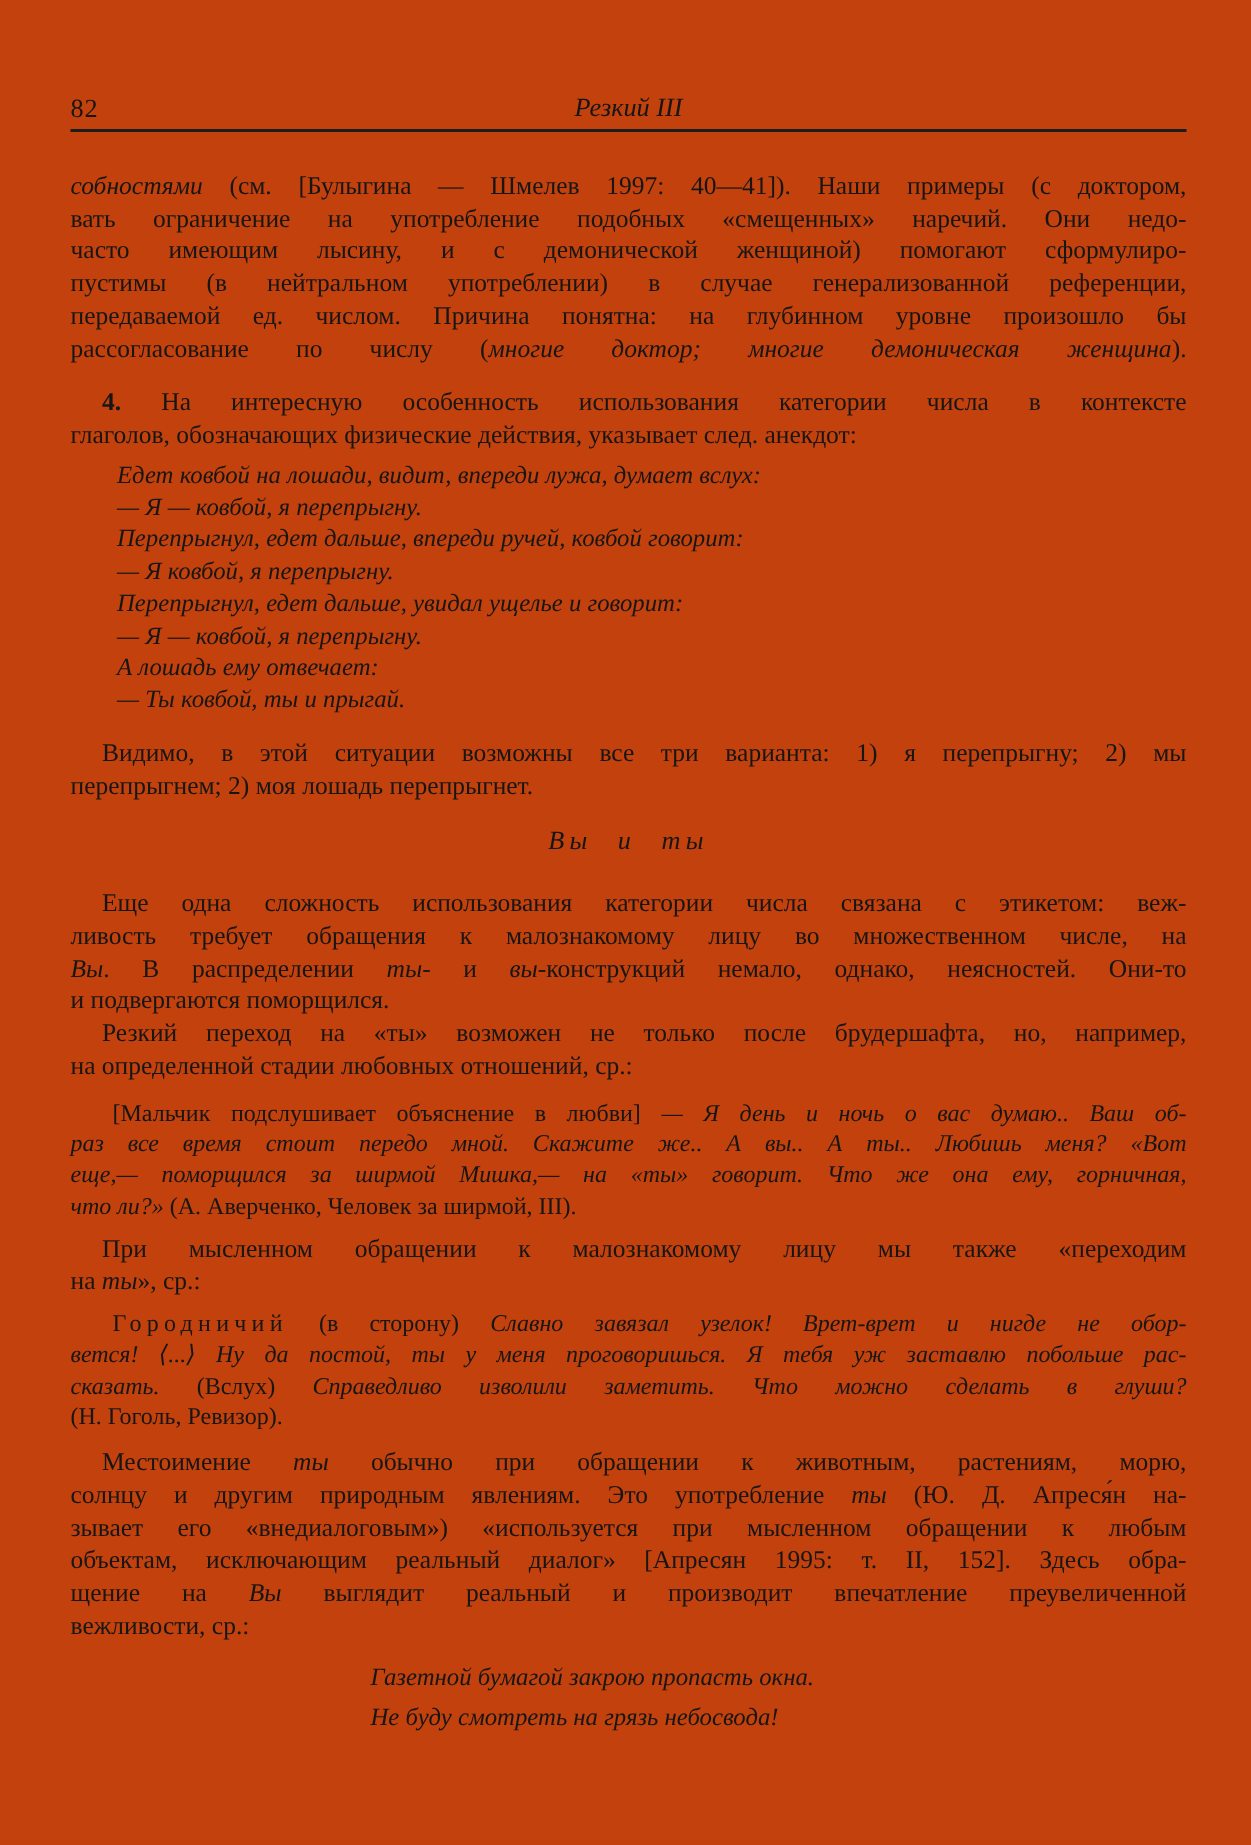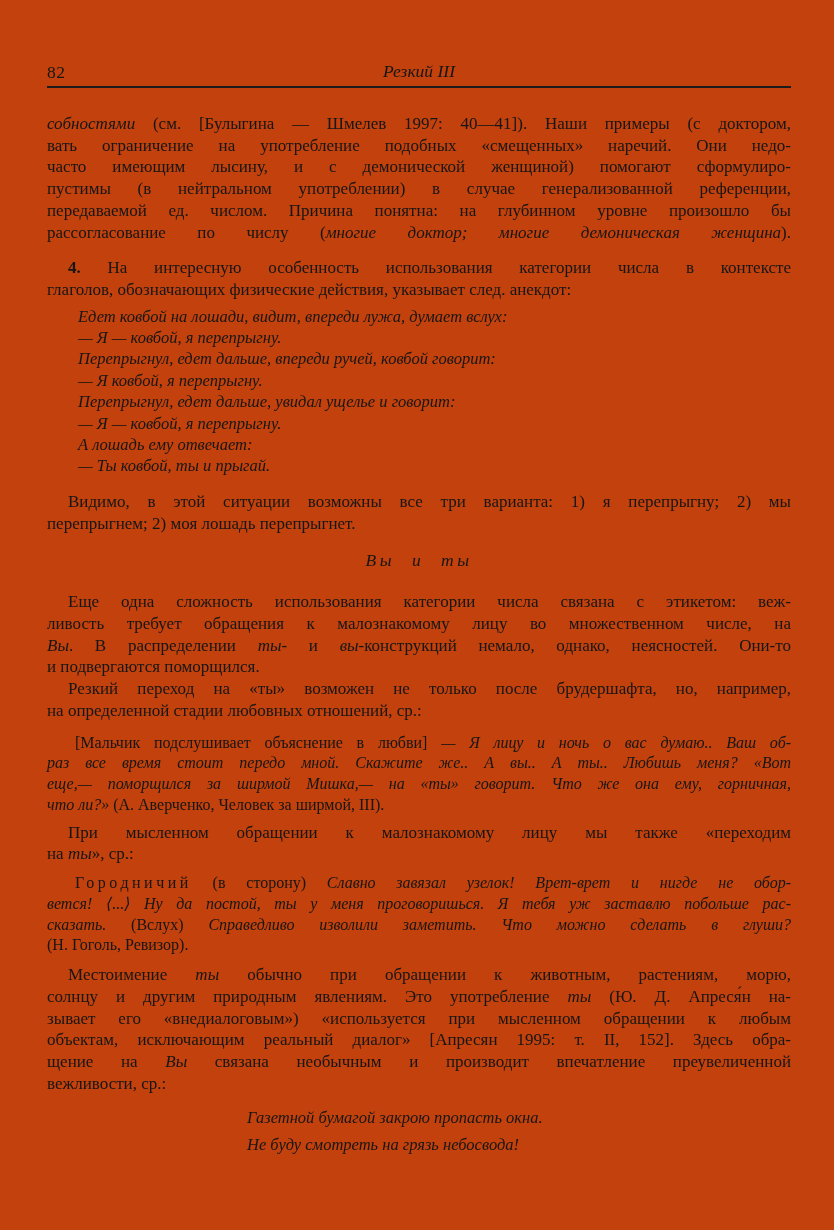--- a/index.html
+++ b/index.html
@@ -115,41 +115,41 @@
           <div class="line just ind" data-name="text-line"><span data-name="text-segment">Еще одна сложность использования категории числа связана с этикетом: веж-</span></div>
           <div class="line just" data-name="text-line"><span data-name="text-segment">ливость требует обращения к малознакомому лицу во множественном числе, на</span></div>
           <div class="line just" data-name="text-line"><span class="i" data-name="text-segment">Вы</span><span data-name="text-segment">. В распределении </span><span class="i" data-name="text-segment">ты-</span><span data-name="text-segment"> и </span><span class="i" data-name="text-segment">вы</span><span data-name="text-segment">-конструкций немало, однако, неясностей. Они-то</span></div>
           <div class="line" data-name="text-line"><span data-name="text-segment">и подвергаются поморщился.</span></div>
         </div>
         <div class="block body" data-name="p-rezkiy">
           <div class="line just ind" data-name="text-line"><span data-name="text-segment">Резкий переход на «ты» возможен не только после брудершафта, но, например,</span></div>
           <div class="line" data-name="text-line"><span data-name="text-segment">на определенной стадии любовных отношений, ср.:</span></div>
         </div>
         <div class="block quote" data-name="quote-averchenko">
-          <div class="line just ind" data-name="text-line"><span data-name="text-segment">[Мальчик подслушивает объяснение в любви] </span><span class="i" data-name="text-segment">— Я лицу и ночь о вас думаю.. Ваш об-</span></div>
+          <div class="line just ind" data-name="text-line"><span data-name="text-segment">[Мальчик подслушивает объяснение в любви] </span><span class="i" data-name="text-segment">— Я день и ночь о вас думаю.. Ваш об-</span></div>
           <div class="line just" data-name="text-line"><span class="i" data-name="text-segment">раз все время стоит передо мной. Скажите же.. А вы.. А ты.. Любишь меня? «Вот</span></div>
           <div class="line just" data-name="text-line"><span class="i" data-name="text-segment">еще,— поморщился за ширмой Мишка,— на «ты» говорит. Что же она ему, горничная,</span></div>
           <div class="line" data-name="text-line"><span class="i" data-name="text-segment">что ли?»</span><span data-name="text-segment"> (А. Аверченко, Человек за ширмой, III).</span></div>
         </div>
         <div class="block body" data-name="p-pri-myslennom">
           <div class="line just ind" data-name="text-line"><span data-name="text-segment">При мысленном обращении к малознакомому лицу мы также «переходим</span></div>
           <div class="line" data-name="text-line"><span data-name="text-segment">на </span><span class="i" data-name="text-segment">ты</span><span data-name="text-segment">», ср.:</span></div>
         </div>
         <div class="block quote" data-name="quote-gogol">
           <div class="line just ind" data-name="text-line"><span class="sp" data-name="text-segment">Городничий</span><span data-name="text-segment"> (в сторону) </span><span class="i" data-name="text-segment">Славно завязал узелок! Врет-врет и нигде не обор-</span></div>
           <div class="line just" data-name="text-line"><span class="i" data-name="text-segment">вется! ⟨...⟩ Ну да постой, ты у меня проговоришься. Я тебя уж заставлю побольше рас-</span></div>
           <div class="line just" data-name="text-line"><span class="i" data-name="text-segment">сказать.</span><span data-name="text-segment"> (Вслух) </span><span class="i" data-name="text-segment">Справедливо изволили заметить. Что можно сделать в глуши?</span></div>
           <div class="line" data-name="text-line"><span data-name="text-segment">(Н. Гоголь, Ревизор).</span></div>
         </div>
         <div class="block body" data-name="p-mestoimenie">
           <div class="line just ind" data-name="text-line"><span data-name="text-segment">Местоимение </span><span class="i" data-name="text-segment">ты</span><span data-name="text-segment"> обычно при обращении к животным, растениям, морю,</span></div>
           <div class="line just" data-name="text-line"><span data-name="text-segment">солнцу и другим природным явлениям. Это употребление </span><span class="i" data-name="text-segment">ты</span><span data-name="text-segment"> (Ю. Д. Апреся́н на-</span></div>
           <div class="line just" data-name="text-line"><span data-name="text-segment">зывает его «внедиалоговым») «используется при мысленном обращении к любым</span></div>
           <div class="line just" data-name="text-line"><span data-name="text-segment">объектам, исключающим реальный диалог» [Апресян 1995: т. II, 152]. Здесь обра-</span></div>
-          <div class="line just" data-name="text-line"><span data-name="text-segment">щение на </span><span class="i" data-name="text-segment">Вы</span><span data-name="text-segment"> связана необычным и производит впечатление преувеличенной</span></div>
+          <div class="line just" data-name="text-line"><span data-name="text-segment">щение на </span><span class="i" data-name="text-segment">Вы</span><span data-name="text-segment"> выглядит реальный и производит впечатление преувеличенной</span></div>
           <div class="line" data-name="text-line"><span data-name="text-segment">вежливости, ср.:</span></div>
         </div>
         <div class="block verse" data-name="verse-quote">
           <div class="line" data-name="text-line"><span data-name="text-segment">Газетной бумагой закрою пропасть окна.</span></div>
           <div class="line" data-name="text-line"><span data-name="text-segment">Не буду смотреть на грязь небосвода!</span></div>
         </div>
       </div>
   </div>
 </div>
 

